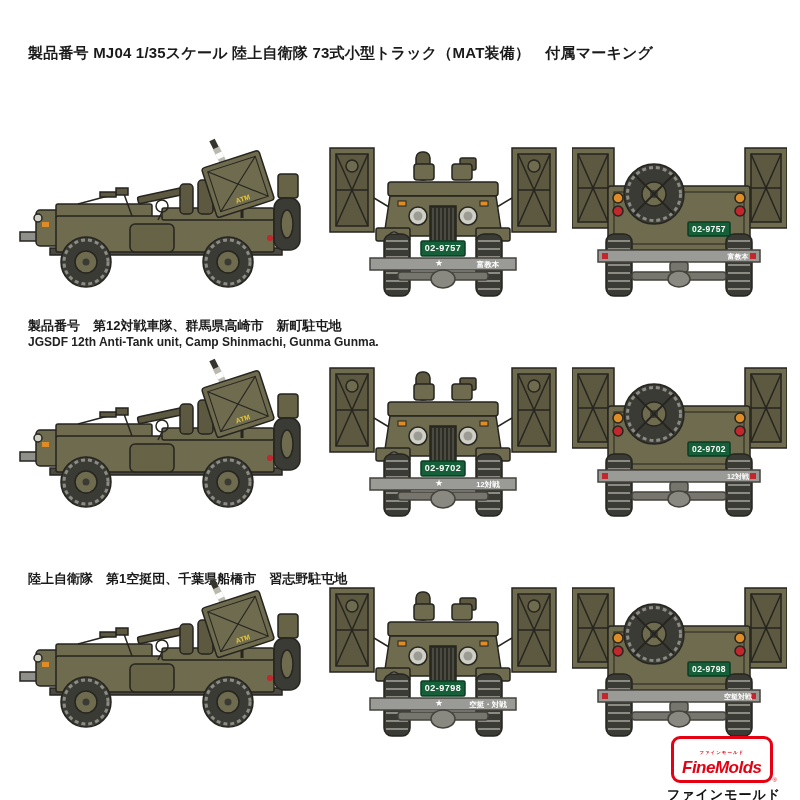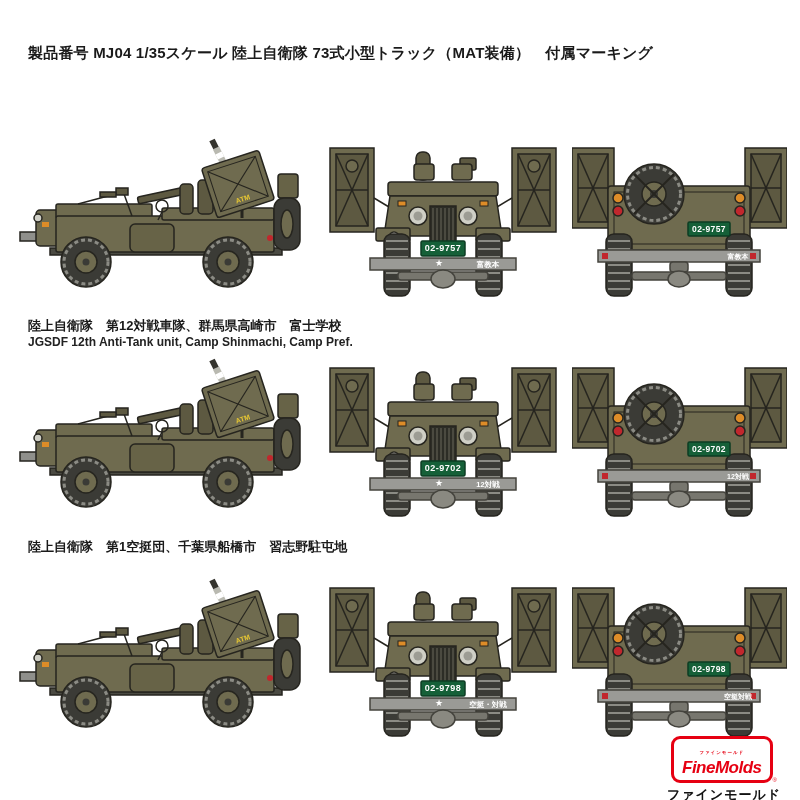--- a/index.html
+++ b/index.html
@@ -194,22 +194,22 @@
   </div>
   <div class="art-cell" style="left:572px;top:138px;width:215px;height:170px">
     <svg viewBox="0 0 215 170">
         <use href="#g-rear"></use>
       </svg>
     <div class="overlay rplate">02-9757</div>
     <div class="overlay runit">富教本</div>
   </div>
 
   <div class="caption" style="top:317px">
-    <div class="jp">陸上自衛隊　第12対戦車隊、群馬県高崎市　富士学校</div>
-    <div class="en">JGSDF 12th Anti-Tank unit, Camp Shinmachi, Camp Pref.</div>
+    <div class="jp">製品番号　第12対戦車隊、群馬県高崎市　新町駐屯地</div>
+    <div class="en">JGSDF 12th Anti-Tank unit, Camp Shinmachi, Gunma Gunma.</div>
   </div>
   <div class="art-cell" style="left:12px;top:358px;width:300px;height:170px">
     <svg viewBox="0 0 300 170">
         <use href="#g-side"></use>
       </svg>
   </div>
   <div class="art-cell" style="left:328px;top:358px;width:230px;height:170px">
     <svg viewBox="0 0 230 170">
         <use href="#g-front"></use>
       </svg>
@@ -218,21 +218,21 @@
     <div class="overlay funit">12対戦</div>
   </div>
   <div class="art-cell" style="left:572px;top:358px;width:215px;height:170px">
     <svg viewBox="0 0 215 170">
         <use href="#g-rear"></use>
       </svg>
     <div class="overlay rplate">02-9702</div>
     <div class="overlay runit">12対戦</div>
   </div>
 
-  <div class="caption" style="top:538px">
+  <div class="caption" style="top:570px">
     <div class="jp">陸上自衛隊　第1空挺団、千葉県船橋市　習志野駐屯地</div>
   </div>
   <div class="art-cell" style="left:12px;top:578px;width:300px;height:170px">
     <svg viewBox="0 0 300 170">
         <use href="#g-side"></use>
       </svg>
   </div>
   <div class="art-cell" style="left:328px;top:578px;width:230px;height:170px">
     <svg viewBox="0 0 230 170">
         <use href="#g-front"></use>

